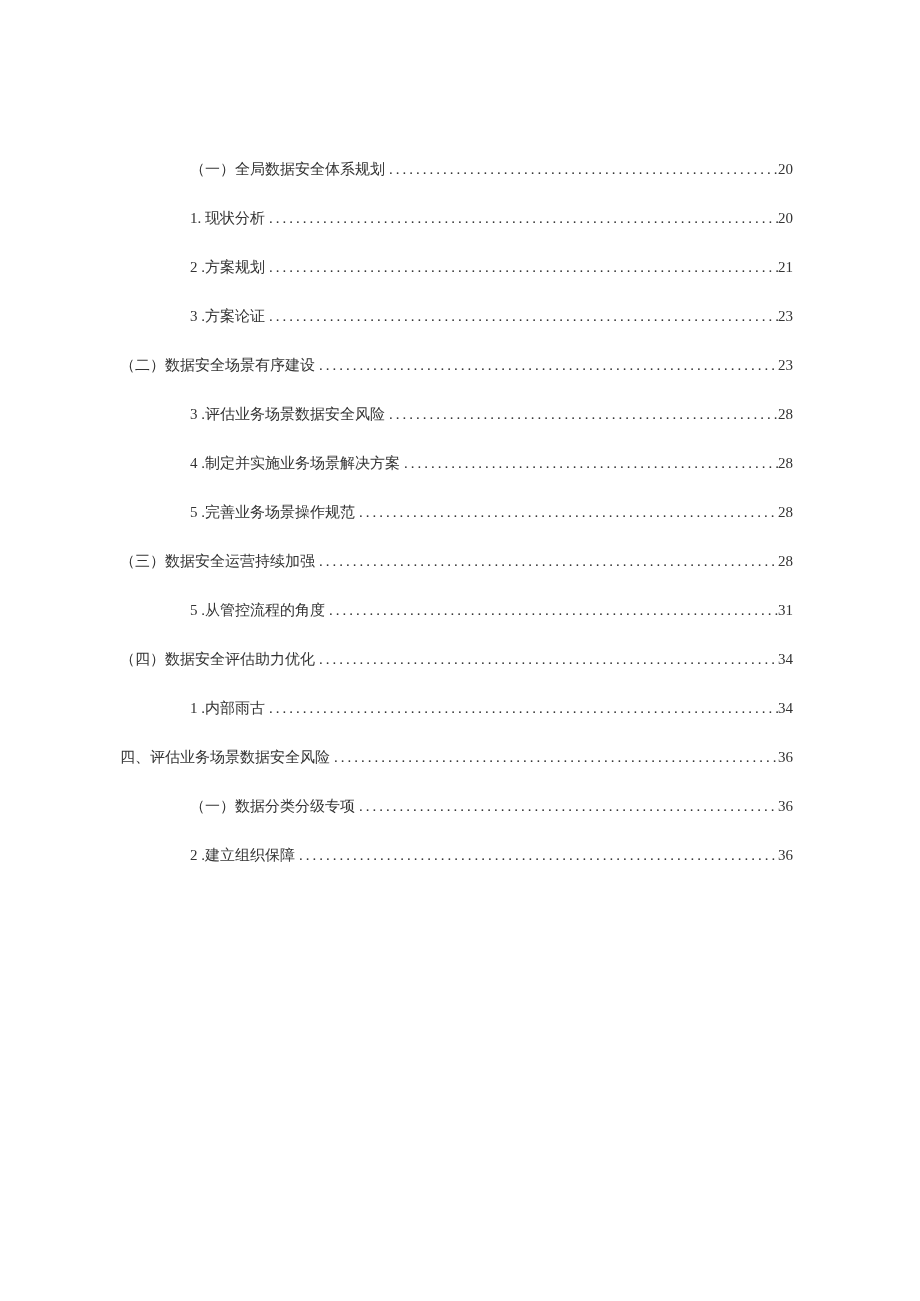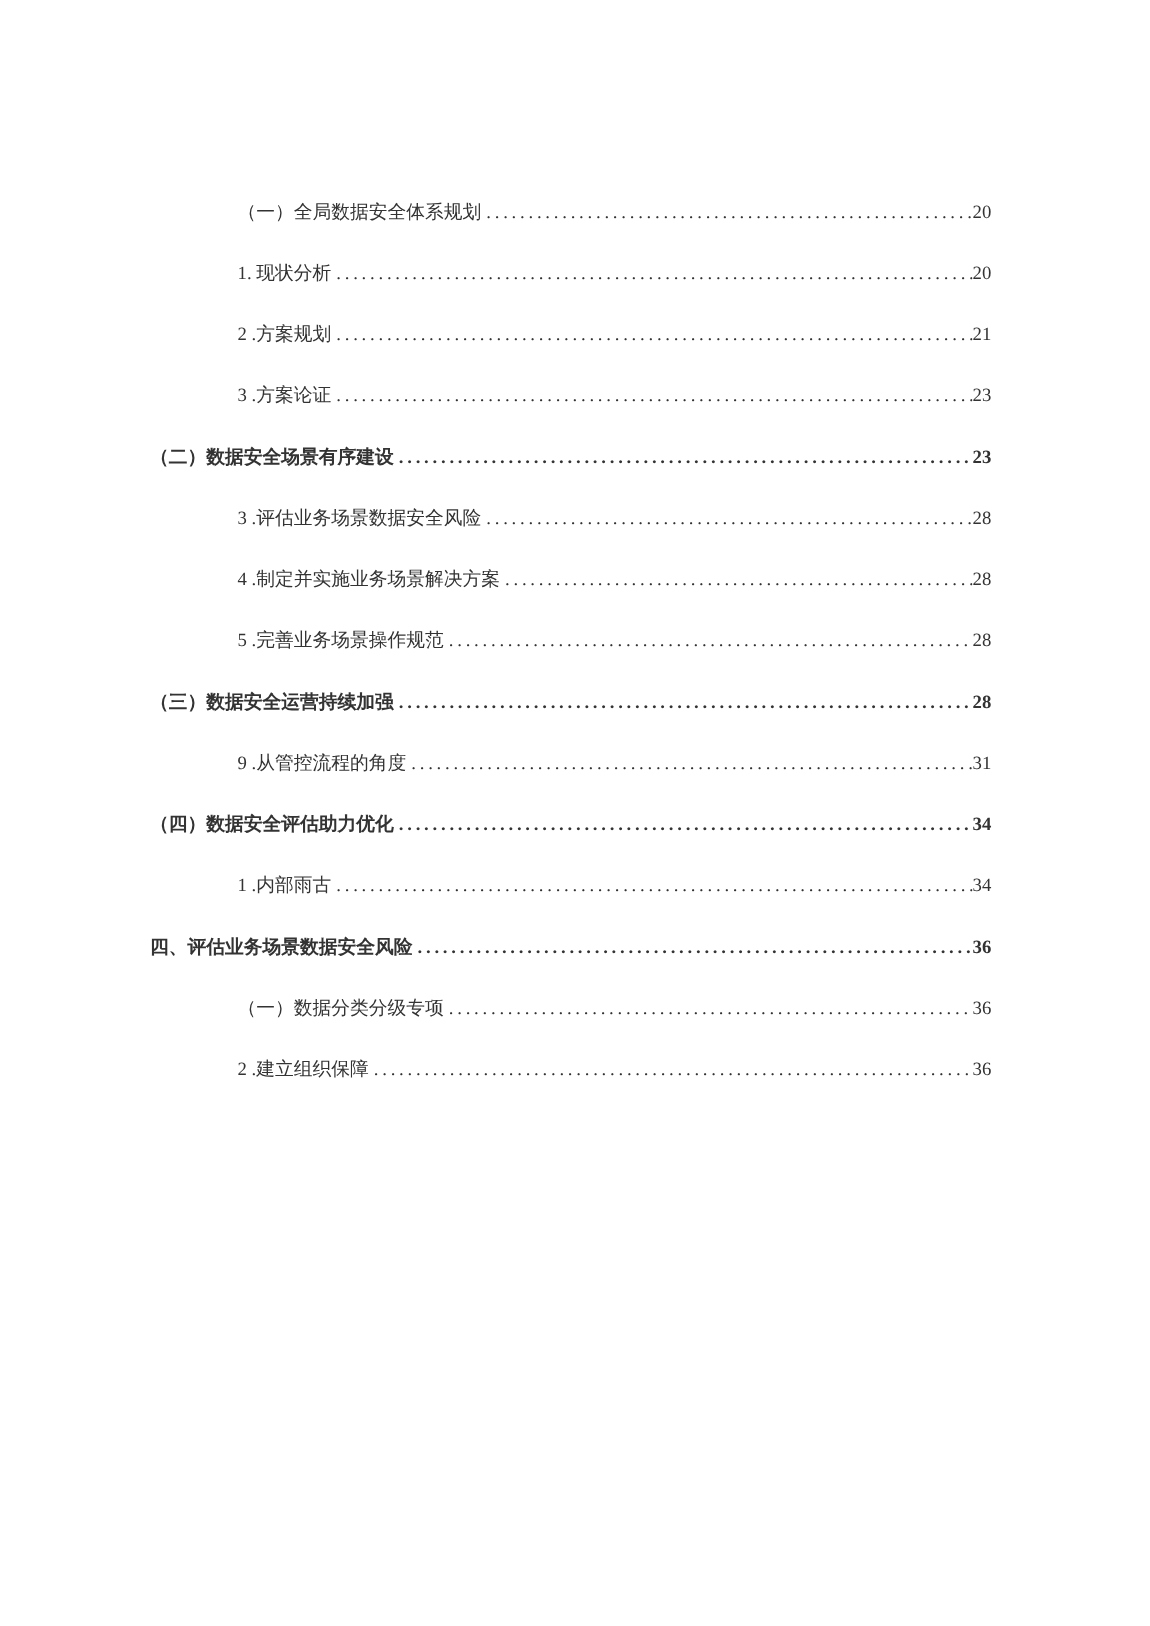--- a/index.html
+++ b/index.html
@@ -20,21 +20,20 @@
       width: 100%;
     }
     .toc-entry {
       display: flex;
       align-items: baseline;
       margin-bottom: 30px;
       white-space: nowrap;
     }
     .toc-entry.indent-1 {
       padding-left: 0px;
-      font-weight: bold;
     }
     .toc-entry.indent-2 {
       padding-left: 70px;
     }
     .toc-text {
       flex-shrink: 0;
     }
     .toc-leader {
       flex: 1;
       overflow: hidden;
@@ -107,21 +106,21 @@
   </div>
 
   <div class="toc-entry indent-1">
     <span class="toc-text">（三）数据安全运营持续加强</span>
     <span class="toc-leader"></span>
     <span class="toc-page">28</span>
   </div>
 
 
   <div class="toc-entry indent-2">
-    <span class="toc-text">9   .从管控流程的角度</span>
+    <span class="toc-text">5   .从管控流程的角度</span>
     <span class="toc-leader"></span>
     <span class="toc-page">31</span>
   </div>
 
   <div class="toc-entry indent-1">
     <span class="toc-text">（四）数据安全评估助力优化</span>
     <span class="toc-leader"></span>
     <span class="toc-page">34</span>
   </div>
 

